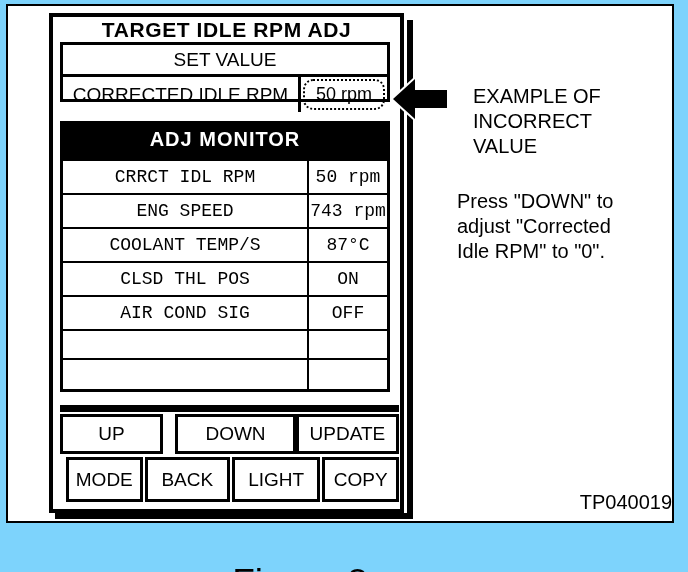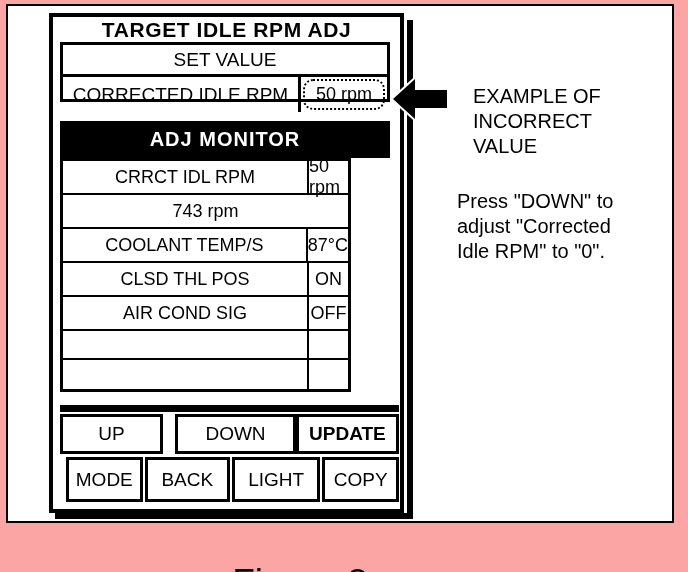--- a/index.html
+++ b/index.html
@@ -1,18 +1,18 @@
 <!DOCTYPE html>
 <html><head>
 <meta charset="utf-8">
 <style>
   * { margin:0; padding:0; box-sizing:border-box; }
   body { background:#ffffff; }
   #canvas {
-    position:relative; width:688px; height:572px; background:#fca5a5;
+    position:relative; width:688px; height:572px; background:#7dd3fc;
     color:#000000; font-family:"Liberation Sans", sans-serif; overflow:hidden;
   }
   .abs { position:absolute; }
   .center { display:flex; align-items:center; justify-content:center; }
 
   
   #outer-frame { left:6px; top:4px; width:668px; height:519px; border:2px solid #000; background:#fff; }
 
   
   #shadow-right { left:407px; top:20px; width:6px; height:498px; background:#000; }
@@ -31,37 +31,37 @@
   #set-row .lbl { width:238px; border-right:3px solid #000; font-size:19px; }
   #set-row .val { flex:1; position:relative; }
   #dotted-box { position:absolute; left:2px; right:2px; top:2px; bottom:2px;
     border:2px dotted #000; border-radius:10px; font-size:18px; }
 
   
   #adj-bar { left:60px; top:121px; width:330px; height:37px; background:#000; color:#fff;
     font-size:20px; font-weight:bold; letter-spacing:1px; }
 
   
-  #mon-table { left:60px; top:158px; width:291px; border:3px solid #000; background:#fff; }
+  #mon-table { left:60px; top:158px; width:330px; border:3px solid #000; background:#fff;font-family:Liberation Mono, monospace; }
   .mon-row { display:flex; height:34px; border-bottom:2px solid #000; }
   .mon-row.empty { height:29px; }
   .mon-row:last-child { border-bottom:none; }
   .mon-row .lbl { width:246px; border-right:2px solid #000;
     display:flex; align-items:center; justify-content:center; font-size:18px; }
   .mon-row .val { flex:1; display:flex; align-items:center; justify-content:center; font-size:18px; }
 
   
   #divider { left:60px; top:405px; width:339px; height:7px; background:#000; }
 
   
   #btn-row1 { left:60px; top:414px; width:339px; height:40px; display:flex; gap:0; }
   #btn-row2 { left:60px; top:457px; width:339px; height:45px; display:flex; gap:2px;padding-left:6px; }
   .btn { border:3px solid #000; background:#fff; font-size:19px;
     display:flex; align-items:center; justify-content:center; }
-  #btn-up { width:105px; } #btn-down { width:123px;margin-left:12px; } #btn-update { width:105px;font-weight:bold; }
+  #btn-up { width:105px; } #btn-down { width:123px;margin-left:12px; } #btn-update { width:105px; }
   #btn-mode { width:78px; } #btn-back { width:87px; } #btn-light { width:90px; } #btn-copy { width:78px; }
 
   
   #arrow { left:391px; top:77px; width:58px; height:44px; z-index:5; }
 
   
   #example-label { left:457px; top:84px; font-size:20px; line-height:25px; white-space:pre-line;margin-left:16px; }
   #instruction { left:457px; top:189px; font-size:20px; line-height:25px; white-space:pre-line; }
 
   #photo-id { left:472px; top:491px; width:200px; text-align:right; font-size:20px; }
@@ -92,20 +92,21 @@
   </div>
 
   <div id="adj-bar" class="abs center">ADJ MONITOR</div>
 
   <div id="mon-table" class="abs">
     <div class="mon-row">
       <div class="lbl">CRRCT IDL RPM</div>
       <div class="val">50 rpm</div>
     </div>
     <div class="mon-row">
+      <div class="lbl">ENG SPEED</div>
       <div class="val">743 rpm</div>
     </div>
     <div class="mon-row">
       <div class="lbl">COOLANT TEMP/S</div>
       <div class="val">87°C</div>
     </div>
     <div class="mon-row">
       <div class="lbl">CLSD THL POS</div>
       <div class="val">ON</div>
     </div>
@@ -143,16 +144,17 @@
   </svg>
 
   <div id="example-label" class="abs">EXAMPLE OF
 INCORRECT
 VALUE</div>
 
   <div id="instruction" class="abs">Press "DOWN" to
 adjust "Corrected
 Idle RPM" to "0".</div>
 
+  <div id="photo-id" class="abs">TP040019</div>
 
   <div id="figure-caption" class="abs">Figure 8</div>
 
 </div>
 
 </body></html>

